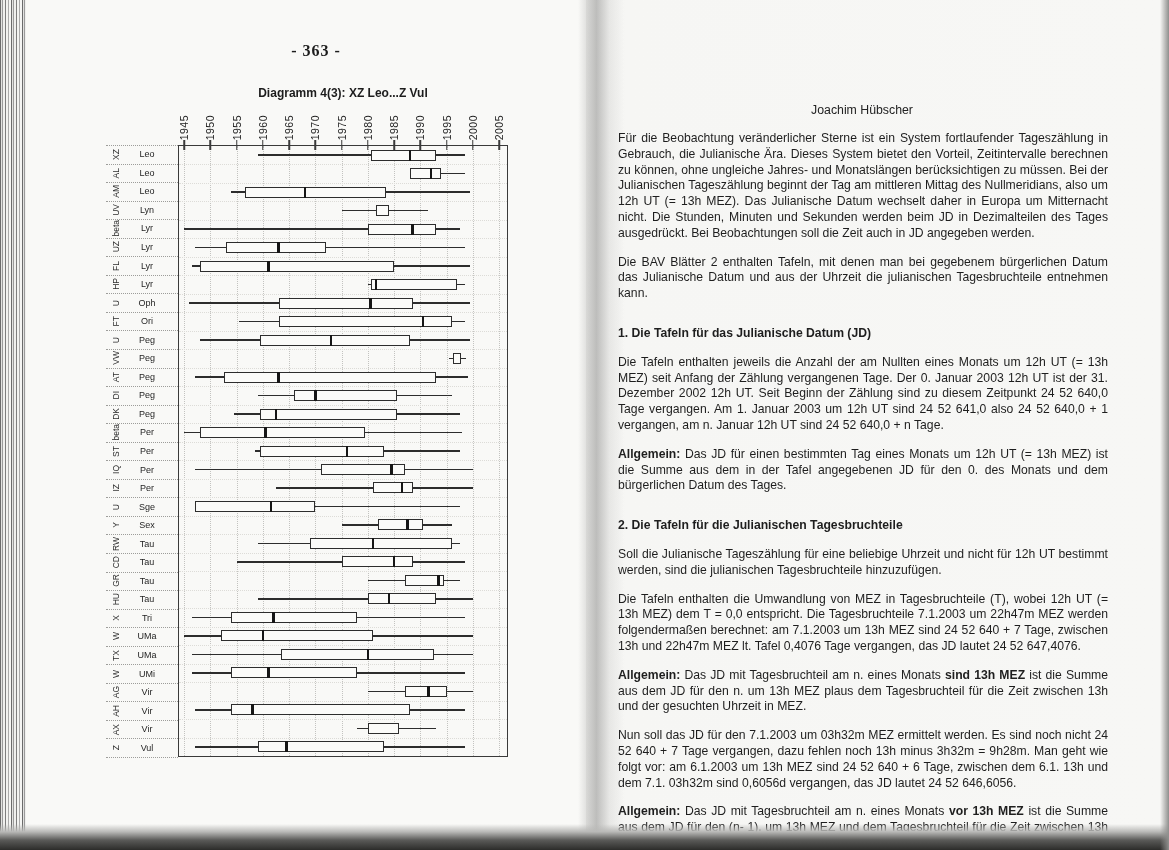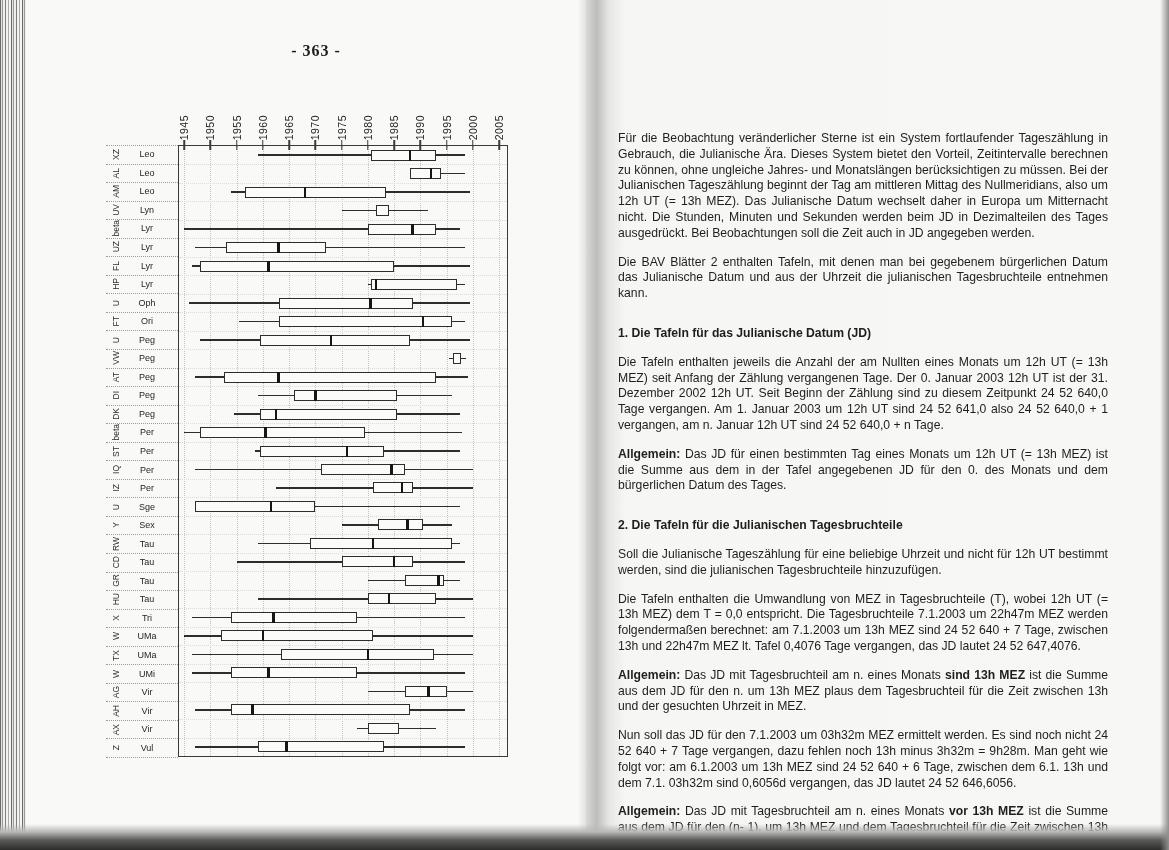--- a/index.html
+++ b/index.html
@@ -64,20 +64,21 @@
 </style>
 </head>
 <body>
 
 <div id="scan">
 
   <div class="spine"></div>
 
   <div class="page left">
     <div class="pagenum left">- 363 -</div>
+    <div class="chart-title">Diagramm 4(3): XZ Leo...Z Vul</div>
     <div class="chart">
       <div class="gutter">
           <div class="rowlab" style="top: 0%; height: 3.0303%;">
             <div class="sep"></div>
             <div class="desig">
               <span>XZ</span>
             </div>
             <div class="constl">Leo</div>
           </div>
           <div class="rowlab" style="top: 3.0303%; height: 3.0303%;">
@@ -500,20 +501,21 @@
           <div class="whisk" style="left: 54.4%; width: 24%; top: calc(95.4545% - 0.75px);"></div>
           <div class="bbox" style="left: 57.6%; width: 9.6%; top: calc(95.4545% - 5.5px);"></div>
           <div class="whisk" style="left: 4.8%; width: 82.4%; top: calc(98.4848% - 0.75px);"></div>
           <div class="bbox" style="left: 24%; width: 38.4%; top: calc(98.4848% - 5.5px);"></div>
           <div class="med" style="left: calc(32.8% - 1.3px); top: calc(98.4848% - 5.5px);"></div>
         </div>
     </div>
   </div>
 
   <div class="page right">
+    <div class="doc-author">Joachim Hübscher</div>
     <div class="textcol">
         <div class="p"><span>Für die Beobachtung veränderlicher Sterne ist ein System fortlaufender Tageszählung in Gebrauch, die Julianische Ära. Dieses System bietet den Vorteil, Zeitintervalle berechnen zu können, ohne ungleiche Jahres- und Monatslängen berücksichtigen zu müssen. Bei der Julianischen Tageszählung beginnt der Tag am mittleren Mittag des Nullmeridians, also um 12h UT (= 13h MEZ). Das Julianische Datum wechselt daher in Europa um Mitternacht nicht. Die Stunden, Minuten und Sekunden werden beim JD in Dezimalteilen des Tages ausgedrückt. Bei Beobachtungen soll die Zeit auch in JD angegeben werden.</span></div>
         <div class="p"><span>Die BAV Blätter 2 enthalten Tafeln, mit denen man bei gegebenem bürgerlichen Datum das Julianische Datum und aus der Uhrzeit die julianischen Tagesbruchteile entnehmen kann.</span></div>
         <div class="h"><span class="b">1. Die Tafeln für das Julianische Datum (JD)</span></div>
         <div class="p"><span>Die Tafeln enthalten jeweils die Anzahl der am Nullten eines Monats um 12h UT (= 13h MEZ) seit Anfang der Zählung vergangenen Tage. Der 0. Januar 2003 12h UT ist der 31. Dezember 2002 12h UT. Seit Beginn der Zählung sind zu diesem Zeitpunkt 24 52 640,0 Tage vergangen. Am 1. Januar 2003 um 12h UT sind 24 52 641,0 also 24 52 640,0 + 1 vergangen, am n. Januar 12h UT sind 24 52 640,0 + n Tage.</span></div>
         <div class="p"><span class="b">Allgemein:</span><span> Das JD für einen bestimmten Tag eines Monats um 12h UT (= 13h MEZ) ist die Summe aus dem in der Tafel angegebenen JD für den 0. des Monats und dem bürgerlichen Datum des Tages.</span></div>
         <div class="h"><span class="b">2. Die Tafeln für die Julianischen Tagesbruchteile</span></div>
         <div class="p"><span>Soll die Julianische Tageszählung für eine beliebige Uhrzeit und nicht für 12h UT bestimmt werden, sind die julianischen Tagesbruchteile hinzuzufügen.</span></div>
         <div class="p"><span>Die Tafeln enthalten die Umwandlung von MEZ in Tagesbruchteile (T), wobei 12h UT (= 13h MEZ) dem T = 0,0 entspricht. Die Tagesbruchteile 7.1.2003 um 22h47m MEZ werden folgendermaßen berechnet: am 7.1.2003 um 13h MEZ sind 24 52 640 + 7 Tage, zwischen 13h und 22h47m MEZ lt. Tafel 0,4076 Tage vergangen, das JD lautet 24 52 647,4076.</span></div>
         <div class="p"><span class="b">Allgemein:</span><span> Das JD mit Tagesbruchteil am n. eines Monats </span><span class="b">sind 13h MEZ</span><span> ist die Summe aus dem JD für den n. um 13h MEZ plaus dem Tagesbruchteil für die Zeit zwischen 13h und der gesuchten Uhrzeit in MEZ.</span></div>

